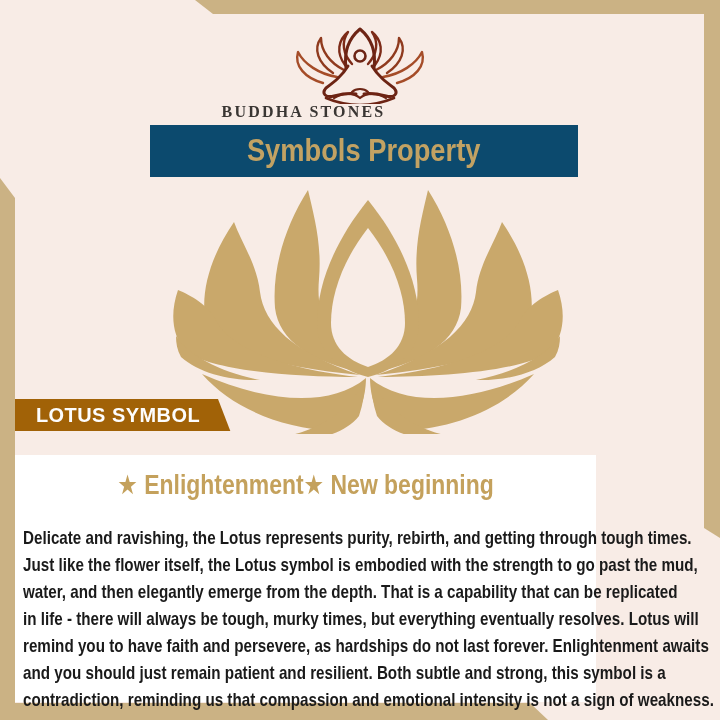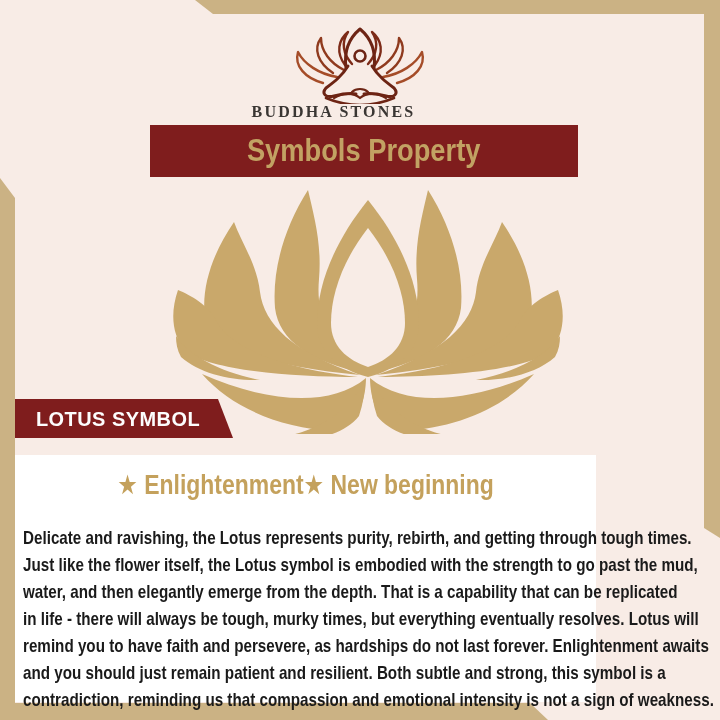--- a/index.html
+++ b/index.html
@@ -15,30 +15,30 @@
   .right-strip{left:704px;top:0;width:16px;height:538px;background:#cbb284;
     clip-path:polygon(0 0,16px 0,16px 538px,0 528px);}
   .left-strip{left:0;top:178px;width:15px;height:542px;background:#cbb284;
     clip-path:polygon(0 0,15px 20px,15px 542px,0 542px);}
   .bottom-band{left:0;top:703px;width:548px;height:17px;background:#cbb284;
     clip-path:polygon(0 0,530px 0,548px 17px,0 17px);}
   
   .logo{left:288px;top:26px;width:144px;height:78px;}
   .brand-name{left:0;top:103px;width:607px;text-align:center;
     font-family:"Liberation Serif","DejaVu Serif",serif;font-weight:600;
-    font-size:16px;letter-spacing:2.2px;color:#3a3633;margin-left:30px;}
+    font-size:16px;letter-spacing:2.2px;color:#3a3633;}
   
-  .banner{left:150px;top:125px;width:428px;height:52px;background:#7f1d1d;
+  .banner{left:150px;top:125px;width:428px;height:52px;background:#0c4a6e;
     display:flex;align-items:center;justify-content:center;}
   .banner-title{font-size:31px;font-weight:700;color:#c2a263;
     transform:scaleX(.88);transform-origin:50% 50%;white-space:nowrap;letter-spacing:0;}
   
   .lotus{left:168px;top:184px;width:400px;height:250px;}
   
-  .label-bar{left:15px;top:399px;width:218px;height:39px;background:#7f1d1d;
+  .label-bar{left:15px;top:399px;width:218px;height:32px;background:#a16207;
     clip-path:polygon(0 0,203px 0,218px 39px,0 39px);
     display:flex;align-items:center;}
   .label-text{color:#fdfdfd;font-size:21px;font-weight:600;letter-spacing:.5px;
     padding-left:22px;white-space:nowrap;transform:scaleX(.95);transform-origin:left center;}
   
   .panel{left:15px;top:455px;width:581px;height:247px;background:#ffffff;}
   .panel-heading{margin:0;padding-top:13px;height:34px;line-height:34px;
     text-align:center;font-size:27px;font-weight:700;color:#c4a15c;
     transform:scaleX(.85);transform-origin:50% 50%;white-space:nowrap;}
   .panel-body{margin-top:22px;padding-left:8px;}

